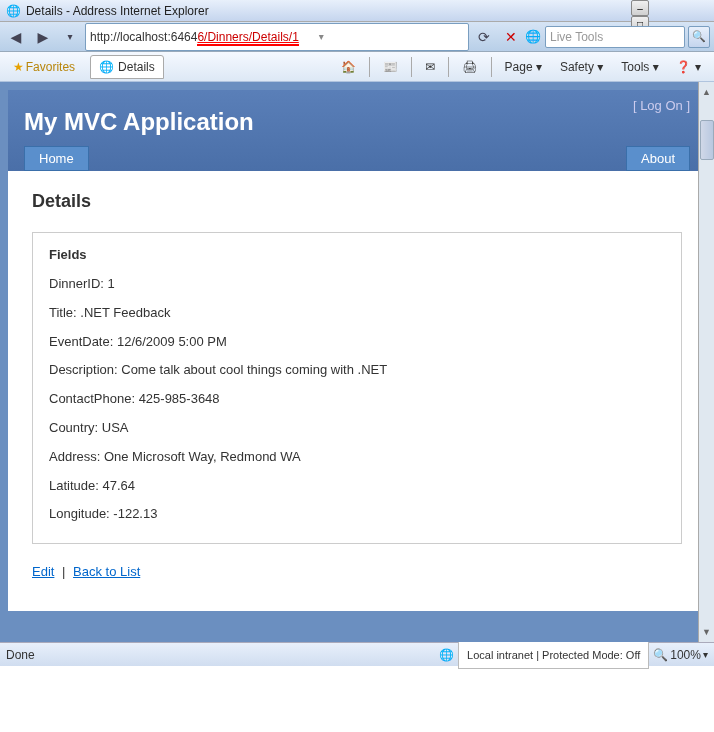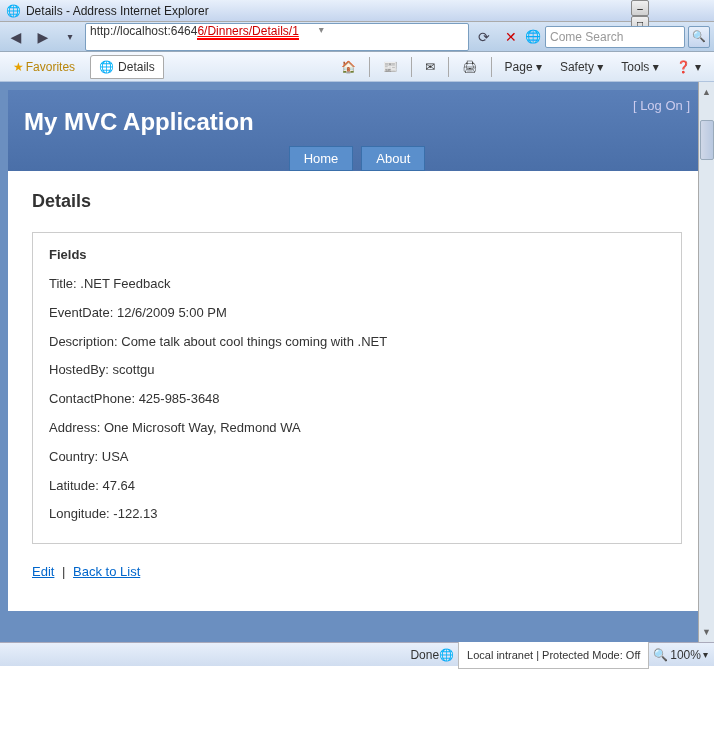--- a/index.html
+++ b/index.html
@@ -34,21 +34,21 @@
       gap: 3px;
       border-bottom: 1px solid #9ab;
     }
     .nav-btn {
       width: 24px; height: 24px; border: 1px solid transparent; border-radius: 3px;
       display: flex; align-items: center; justify-content: center; font-size: 14px;
       cursor: pointer; background: transparent; color: #445;
     }
     .address-bar {
       flex: 1; height: 28px; border: 1px solid #7a9ec0; border-radius: 2px;
-      background: white; display: flex; padding: 0 4px; gap: 18px;
+      background: white; display: flex; align-items: center; padding: 0 4px; gap: 18px;
       position: relative;
     }
     .search-area {
       display: flex; align-items: center; gap: 3px; min-width: 180px;
     }
     .search-box {
       height: 22px; border: 1px solid #7a9ec0; border-radius: 2px;
       background: white; padding: 0 4px; font-size: 12px; width: 140px;
       display: flex; align-items: center; color: #666;
     }
@@ -91,21 +91,21 @@
 
     
     .app-header {
       background: linear-gradient(to bottom, #5a7fb8, #4a6fa8);
       padding: 10px 16px 0 16px;
       color: white;
       position: relative;
     }
     .app-title { font-size: 24px; font-weight: bold; color: white; padding: 8px 0 4px 0; }
     .log-on-link { position: absolute; top: 8px; right: 16px; color: #cce; font-size: 13px; text-decoration: none; text-align: center; }
-    .nav-links { display: flex; gap: 8px; justify-content: center; padding: 6px 0 0 0; }
+    .nav-links { display: flex; gap: 8px; justify-content: space-between; padding: 6px 0 0 0; }
     .nav-link-btn {
       padding: 4px 14px; background: #5a8fcc; color: white; border: 1px solid #3a6faa;
       cursor: pointer; font-size: 13px; text-decoration: none; display: inline-block;
     }
 
     
     .main-content {
       background: white;
       padding: 20px 24px;
       min-height: 440px;
@@ -128,21 +128,20 @@
 
     
     .status-bar {
       background: linear-gradient(to bottom, #e8f0fb, #d0ddf0);
       height: 24px;
       display: flex;
       align-items: center;
       padding: 0 6px;
       border-top: 1px solid #aab;
       gap: 0;
-      text-align: right;
     }
     .status-text { font-size: 12px; color: #333; flex: 1; }
     .status-right { display: flex; align-items: center; gap: 4px; font-size: 12px; color: #333; }
     .status-zone {
       border: 1px solid #bbb; padding: 11px 8px; font-size: 11px; background: white; height: 28px;
       display: flex; align-items: center;
     }
     .zoom-area { display: flex; align-items: center; gap: 2px; font-size: 12px; }
 
     
@@ -183,21 +182,21 @@
     <span style="font-size:12px; color:#333;">
       http://localhost:6464<span style="text-decoration: underline; text-decoration-color: red; border-bottom: 2px solid red; color:#c00;">6/Dinners/Details/1</span>
     </span>
     <span style="font-size:10px; color:#888; margin-left:2px;">▾</span>
   </div>
   <div class="nav-btn">⟳</div>
   <div class="nav-btn" style="color:#c00;">✕</div>
   <div class="search-area">
     <span style="font-size:13px; color:#4a7fcc;">🌐</span>
     <div class="search-box">
-      <span style="color:#999;">Come Search</span>
+      <span style="color:#999;">Live Tools</span>
     </div>
     <div class="search-btn">🔍</div>
   </div>
 </div>
 
 <div class="toolbar">
   <button class="toolbar-btn favorites-btn">
     <span style="color:#e6a000;">★</span>
     <span>Favorites</span>
   </button>
@@ -231,46 +230,46 @@
     </div>
   </div>
 
   <div class="main-content">
     <div class="page-heading">Details</div>
 
     <div class="fields-box">
       <div class="fields-title">Fields</div>
 
       <div class="field-row">
+        <span>DinnerID: </span>
+        <span>1</span>
+      </div>
+      <div class="field-row">
         <span>Title: </span>
         <span>.NET Feedback</span>
       </div>
       <div class="field-row">
         <span>EventDate: </span>
         <span>12/6/2009 5:00 PM</span>
       </div>
       <div class="field-row">
         <span>Description: </span>
         <span>Come talk about cool things coming with .NET</span>
       </div>
       <div class="field-row">
-        <span>HostedBy: </span>
-        <span>scottgu</span>
-      </div>
-      <div class="field-row">
         <span>ContactPhone: </span>
         <span>425-985-3648</span>
       </div>
       <div class="field-row">
+        <span>Country: </span>
+        <span>USA</span>
+      </div>
+      <div class="field-row">
         <span>Address: </span>
         <span>One Microsoft Way, Redmond WA</span>
-      </div>
-      <div class="field-row">
-        <span>Country: </span>
-        <span>USA</span>
       </div>
       <div class="field-row">
         <span>Latitude: </span>
         <span>47.64</span>
       </div>
       <div class="field-row">
         <span>Longitude: </span>
         <span>-122.13</span>
       </div>
     </div>

